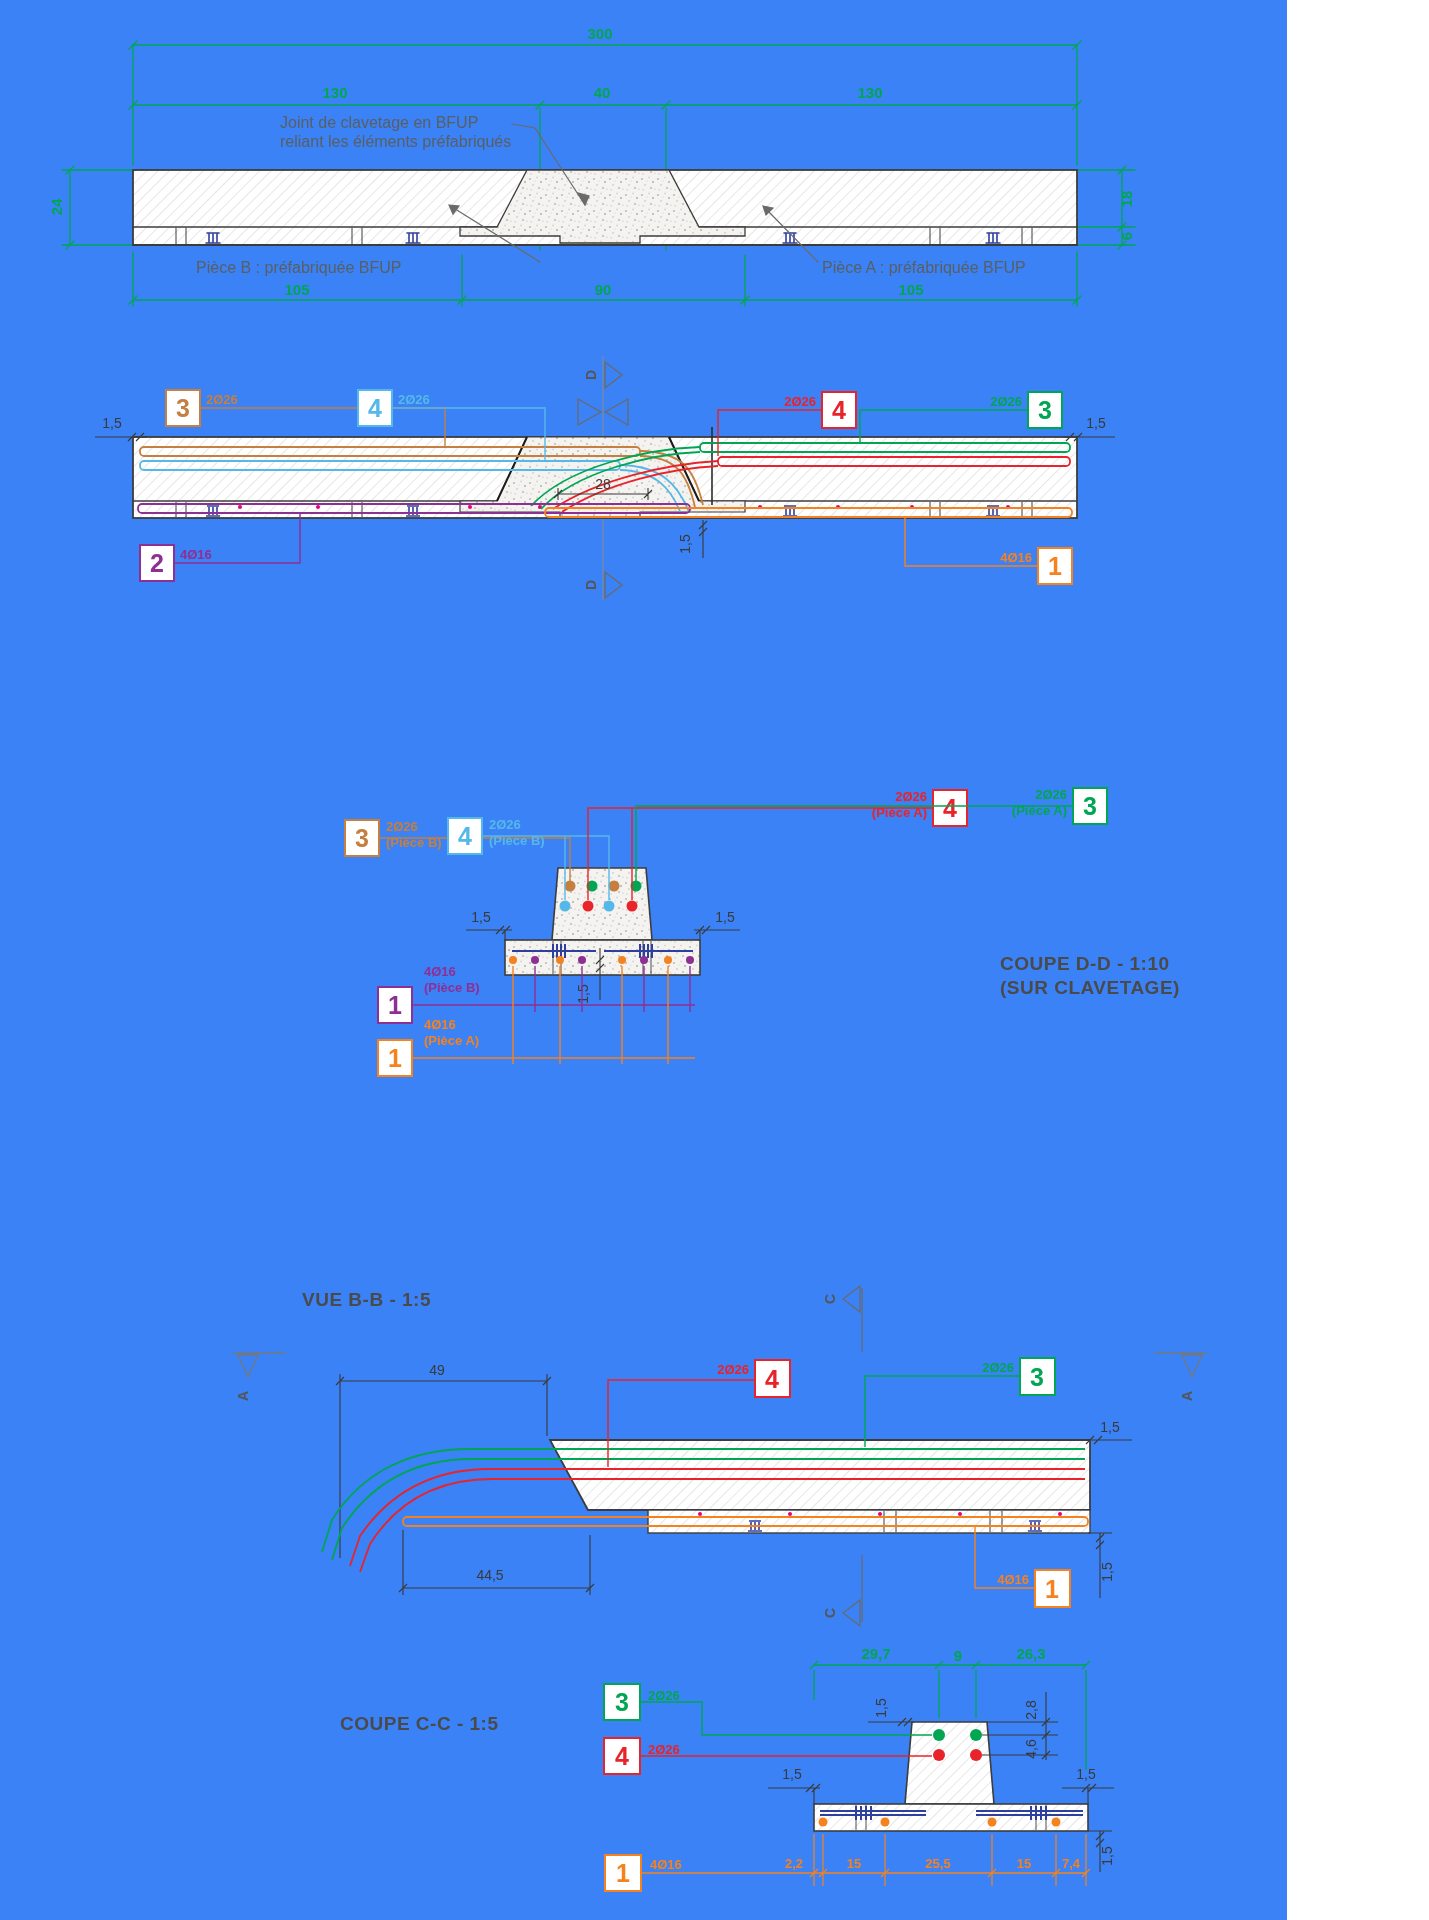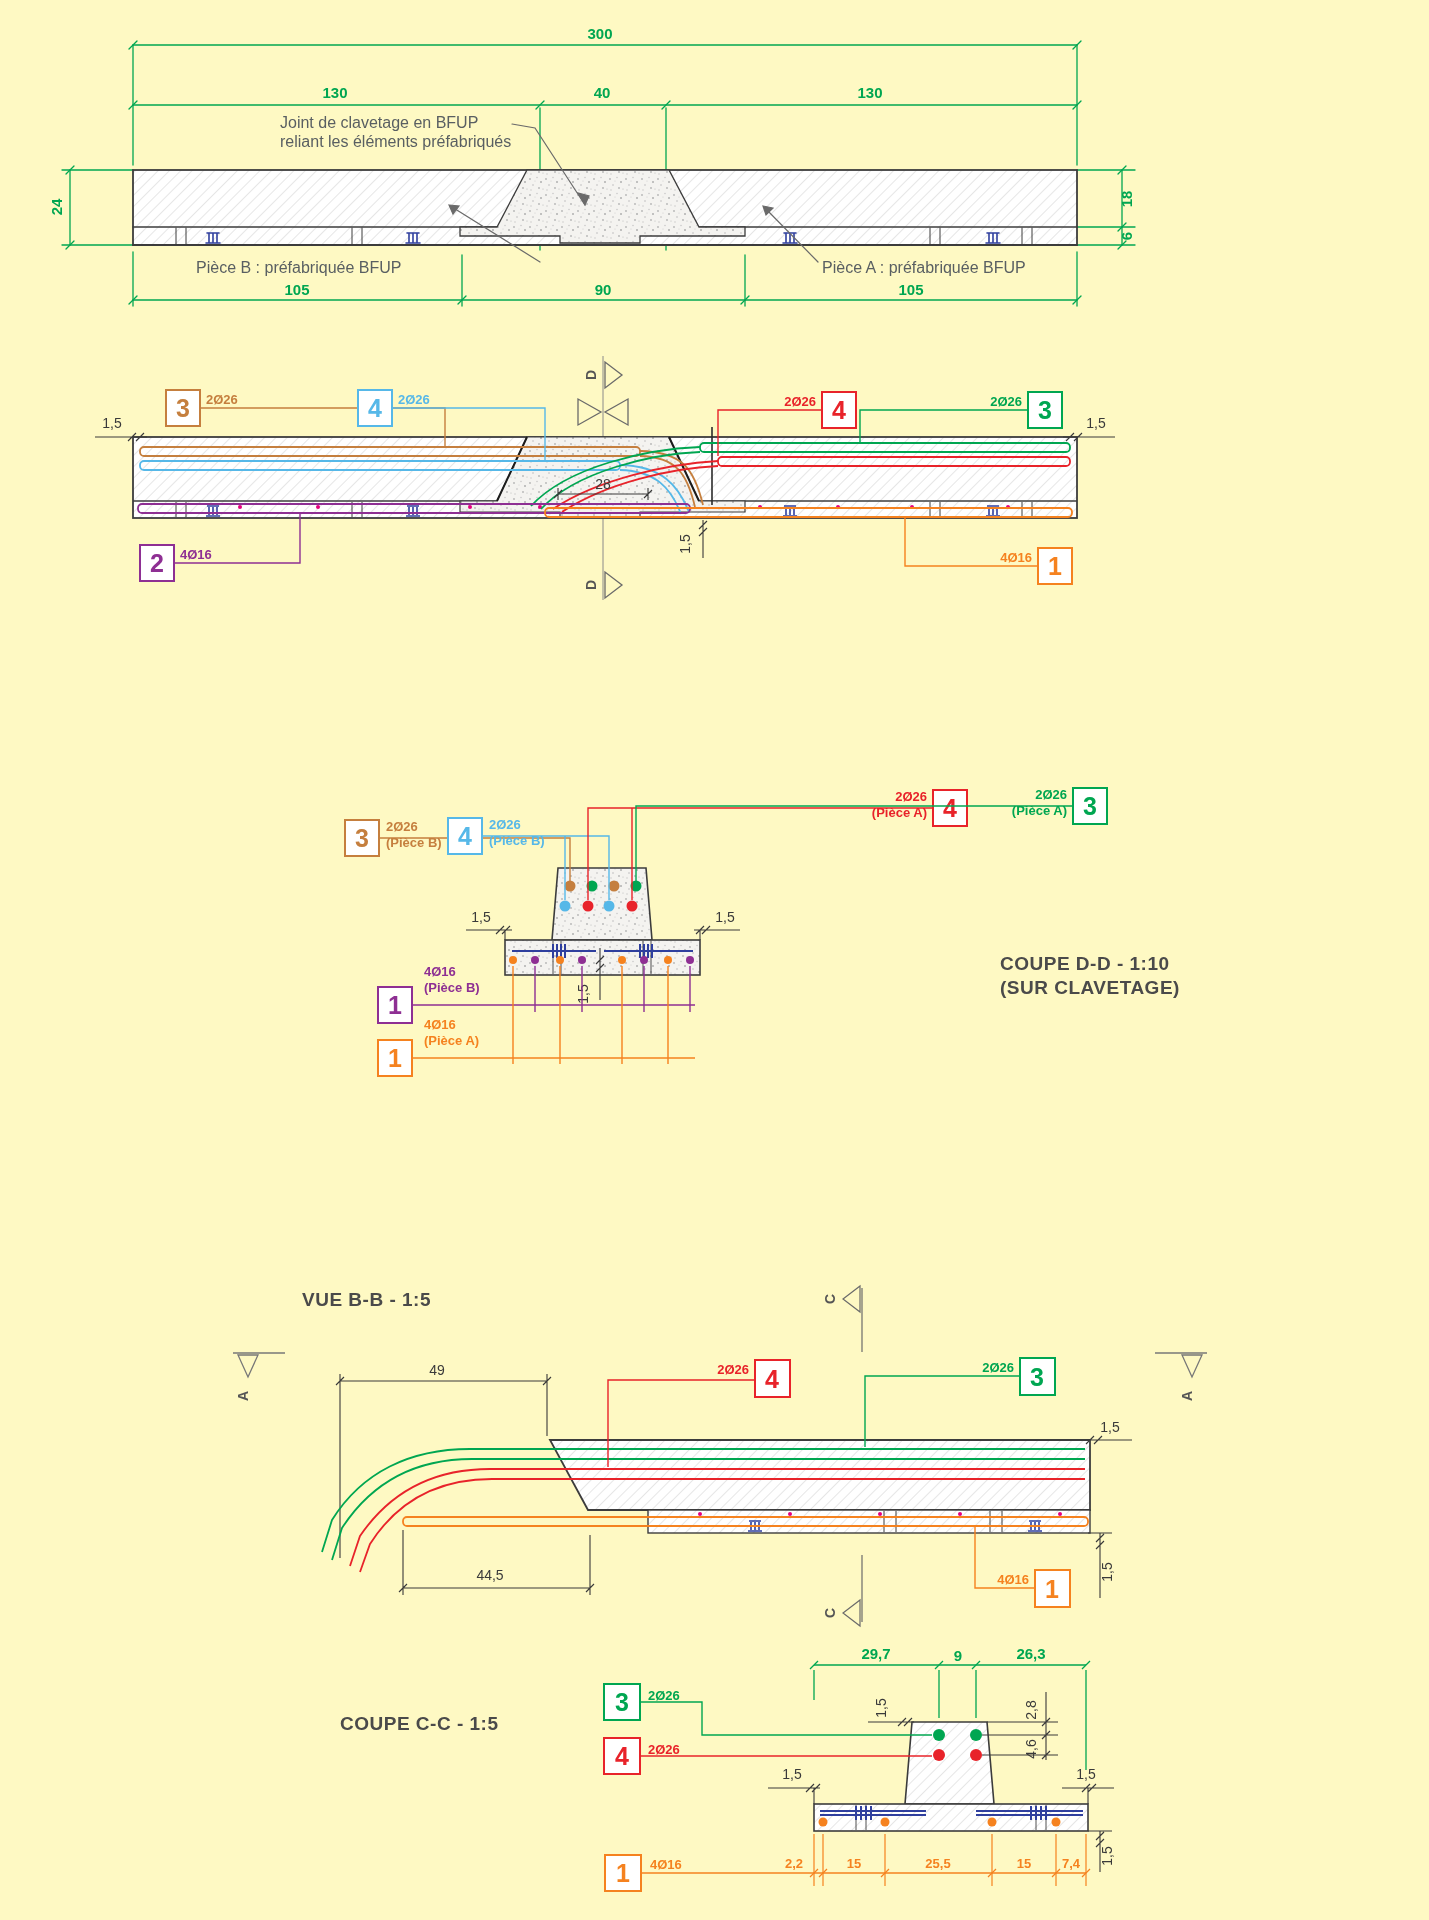--- a/index.html
+++ b/index.html
@@ -1,16 +1,16 @@
 <!DOCTYPE html>
 <html><head>
 <meta charset="utf-8">
 <style>
   html,body{margin:0;padding:0;background:#ffffff;}
-  .page{position:relative;width:1429px;height:1920px;background:#fef9c3;overflow:hidden;
+  .page{position:relative;width:1287px;height:1920px;background:#3b82f6;overflow:hidden;
         font-family:"Liberation Sans",sans-serif;}
   svg{position:absolute;left:0;top:0;}
   text{font-family:"Liberation Sans",sans-serif;}
   .dimg{fill:#00a651;font-size:15px;font-weight:bold;}
   .dimk{fill:#3a3a3a;font-size:14px;}
   .note{fill:#595f62;font-size:16px;}
   .ttl{fill:#4a4a4a;font-size:19px;font-weight:bold;letter-spacing:.5px;}
   .cnum{font-size:25px;font-weight:bold;}
   .clab{font-size:13px;font-weight:bold;}
   .mk{fill:#555;font-size:14px;font-weight:bold;}

